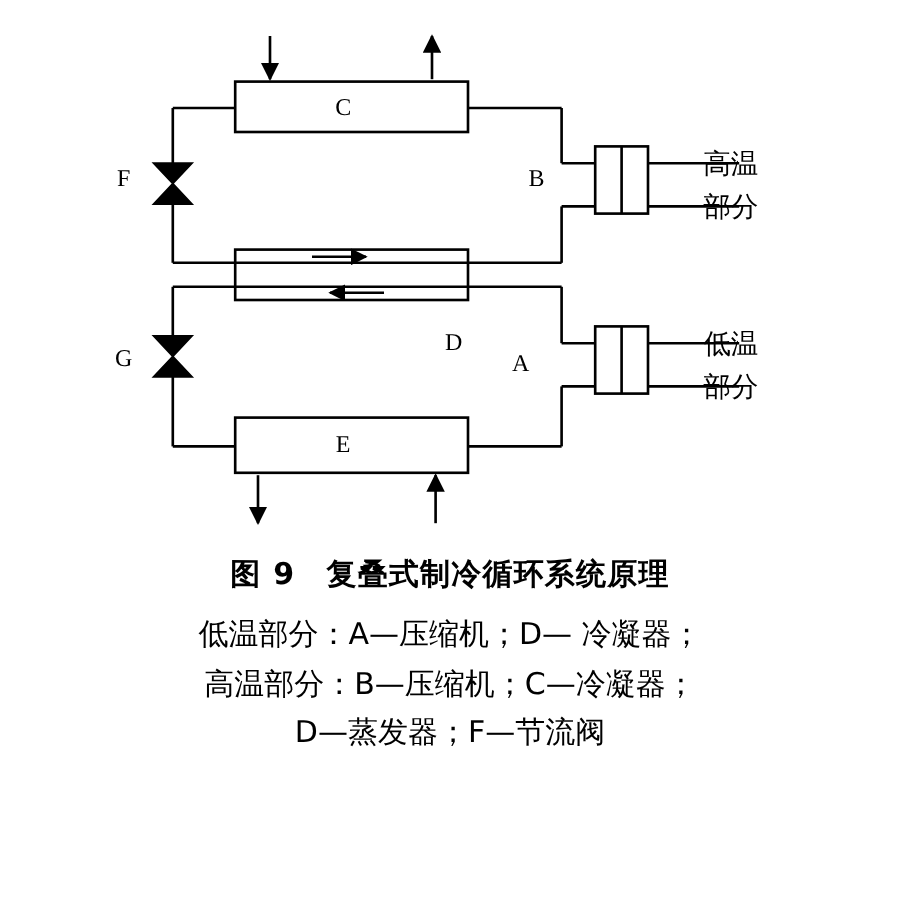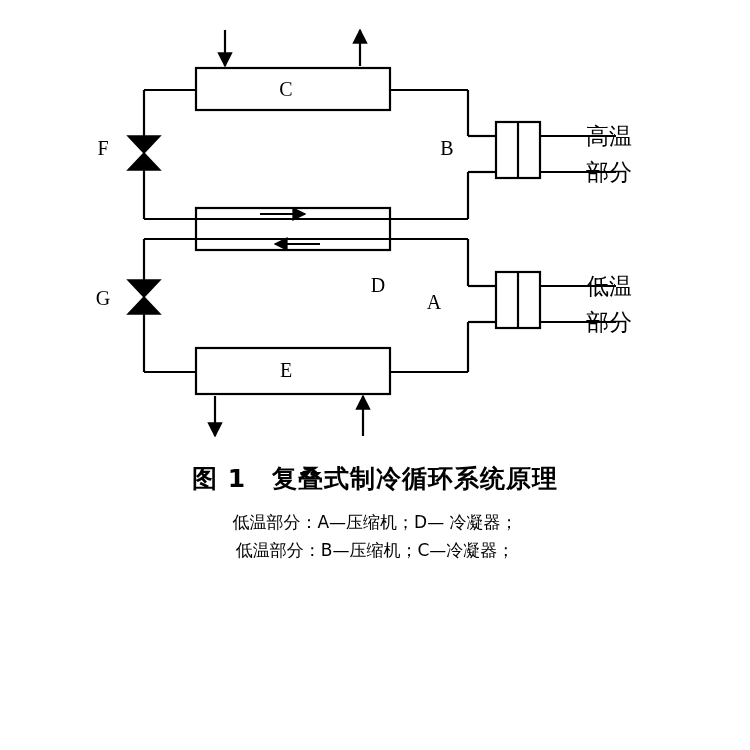--- a/index.html
+++ b/index.html
@@ -34,21 +34,21 @@
     text-align: center;
   }
   .fig-title {
     font-size: 25px;
     letter-spacing: 1px;
     margin-bottom: 14px;
     font-family: "DejaVu Sans", "Liberation Sans", sans-serif;
     font-weight: 600;
   }
   .cap-line {
-    font-size: 17px;
+    font-size: 25px;
     line-height: 1.62;
     font-family: "DejaVu Sans", "Liberation Sans", sans-serif;
   }
   .svg-label {
     font-family: "Liberation Serif", "DejaVu Serif", serif;
     font-size: 20px;
   }
   .svg-cn {
     font-family: "DejaVu Sans", "Liberation Sans", sans-serif;
     font-size: 23px;
@@ -136,18 +136,19 @@
     <text class="svg-label" x="103" y="305" text-anchor="middle">G</text>
     <text class="svg-label" x="286" y="377" text-anchor="middle">E</text>
 
     <text class="svg-cn" x="586" y="144">高温</text>
     <text class="svg-cn" x="586" y="180">部分</text>
     <text class="svg-cn" x="586" y="294">低温</text>
     <text class="svg-cn" x="586" y="330">部分</text>
   </svg>
 
   <div class="caption-block">
-    <div class="fig-title">图 1　复叠式制冷循环系统原理</div>
+    <div class="fig-title">图 9　复叠式制冷循环系统原理</div>
     <div class="cap-line">低温部分：A—压缩机；D— 冷凝器；</div>
-    <div class="cap-line">低温部分：B—压缩机；C—冷凝器；</div>
+    <div class="cap-line">高温部分：B—压缩机；C—冷凝器；</div>
+    <div class="cap-line">D—蒸发器；F—节流阀</div>
   </div>
 
 </div>
 
 </body></html>

